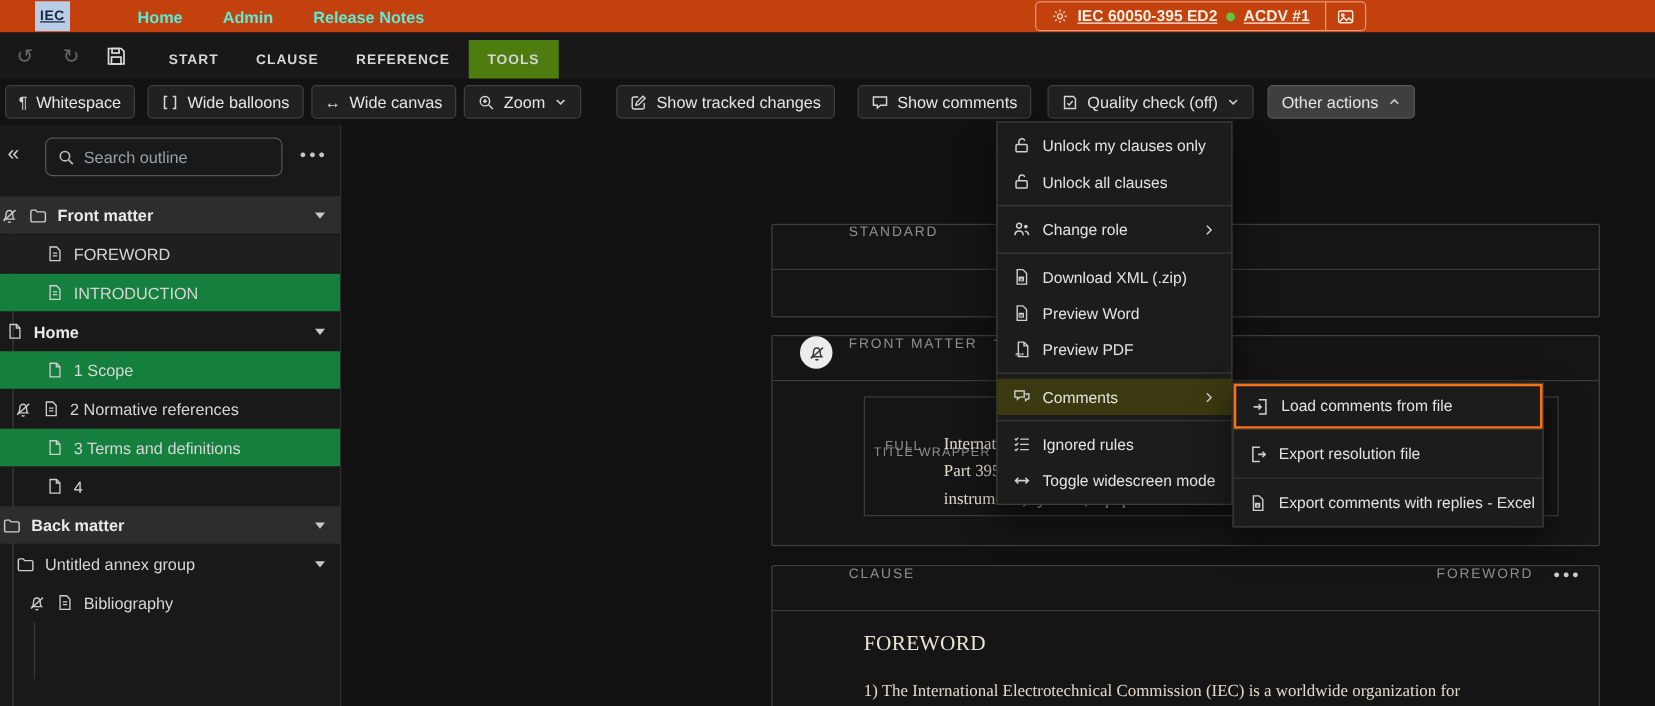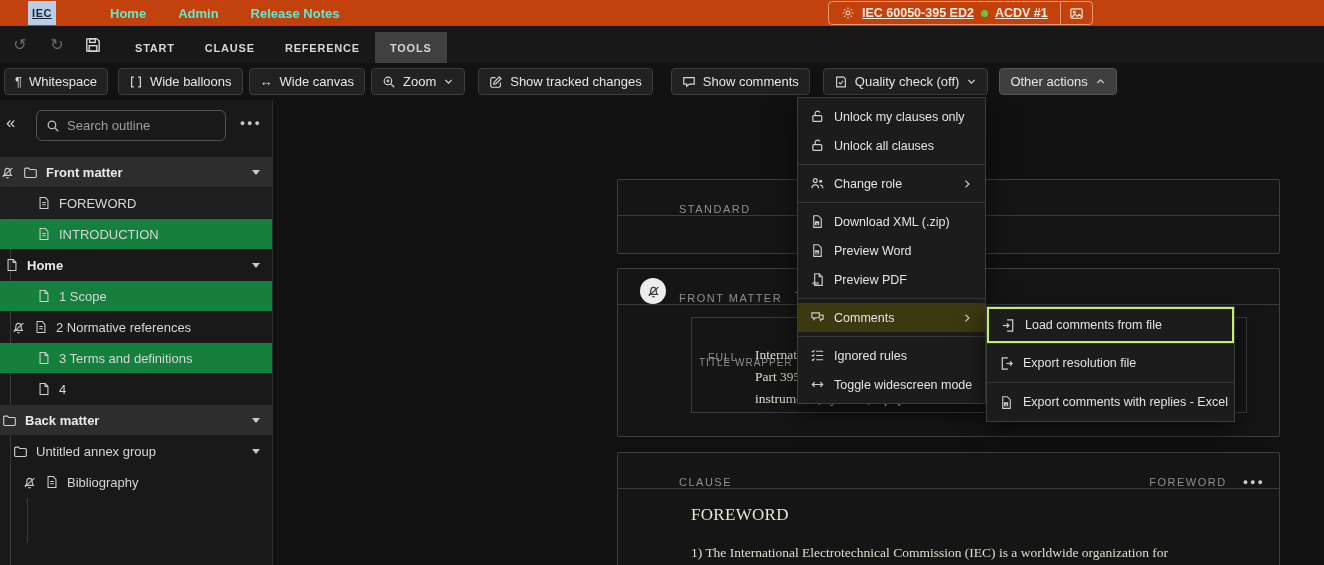--- a/index.html
+++ b/index.html
@@ -27,21 +27,21 @@
   .proj-img { display:flex; align-items:center; justify-content:center; width:32px; height:100%;
               border-left:1px solid rgba(255,226,205,.55); }
 
   
   .ribbon { position:absolute; top:26px; left:0; right:0; height:37px; background:#181818; display:flex; align-items:stretch; }
   .ribbon .hist { display:flex; align-items:center; gap:17px; margin-left:10px; }
   .hist .g { font-size:16px; color:#6a6a6a; width:20px; text-align:center; cursor:pointer; }
   .tabs { display:flex; margin-left:18px; align-items:stretch; }
   .tab { display:flex; align-items:center; padding:0 15px; margin-top:6px; font-size:11px; font-weight:bold;
          letter-spacing:.8px; color:#d6d6d6; cursor:pointer; }
-  .tab.active { background:#404040;text-align:center; }
+  .tab.active { background:#4d7c0f;text-align:center; }
 
   
   .toolbar { position:absolute; top:63px; left:0; right:0; height:37px; background:#121212; display:flex; align-items:center; }
   .btn { display:flex; align-items:center; gap:7px; height:27px; padding:0 10px; background:#212121;
          border:1px solid #3e3e3e; border-radius:4px; color:#e6e6e6; font-size:13px; white-space:nowrap; cursor:pointer; }
   .btn.active { background:#3f3f3f; border-color:#565656; }
   .btn .glyph { font-size:13px; color:#d8d8d8; }
 
   
   .sidebar { position:absolute; top:100px; left:0; width:273px; bottom:0; background:#191919; border-right:1px solid #2d2d2d; }
@@ -62,21 +62,21 @@
   .trow.bold { font-weight:bold; color:#e9e9e9; }
   .trow.hdr { background:#2d2d2d; }
   .trow.hl  { background:#15803d; }
   .trow.faint { background:#1f1f1f; }
   .tri { width:0; height:0; border-left:4.5px solid transparent; border-right:4.5px solid transparent;
          border-top:5.5px solid #c9c9c9; margin-left:auto; margin-right:12px; flex:none; }
   .guide { position:absolute; width:1px; background:#3a3a3a; }
 
   
   .panel { position:absolute; left:343px; width:663px; background:#151515; border:1px solid #3f3f3f; border-radius:2px; }
-  .phead { height:36px; display:flex; align-items:flex-end; border-bottom:1px solid #3a3a3a; }
+  .phead { height:36px; display:flex; align-items:flex-start; border-bottom:1px solid #3a3a3a; }
   .ptype { font-size:11px; letter-spacing:1.5px; color:#8f8f8f; }
   .pnote { font-size:13px; color:#8f8f8f; margin-left:13px; }
   .badge-circle { width:26px; height:26px; border-radius:50%; background:#ececec; display:flex; align-items:center;
                   justify-content:center; margin-left:22px; flex:none; }
   .serif { font-family:"Liberation Serif", serif; color:#e0dacd; }
   .twrap { position:absolute; left:73px; top:48px; width:556px; height:96px; border:1px solid #3c3c3c; }
   .twrap-label { position:absolute; left:7px; top:8px; font-size:10px; letter-spacing:1px; color:#8f8f8f;margin-top:31px; }
   .full-label { position:absolute; left:16px; top:33px; font-size:10.5px; letter-spacing:1px; color:#8f8f8f; }
   .title-lines { position:absolute; left:63px; top:26px; font-size:13.5px; line-height:22px; }
   .clause-head-right { margin-left:auto; display:flex; align-items:center; gap:16px; padding-right:14px; }
@@ -90,21 +90,21 @@
           padding:4px 0; z-index:100; box-shadow:0 10px 24px rgba(0,0,0,.55); }
   .mi { height:29px; display:flex; align-items:center; gap:9px; padding:0 12px; color:#e3e3e3; font-size:12.5px;
         cursor:pointer; white-space:nowrap; }
   .mi.hl { background:#3a3910; }
   .mi .chev-r { margin-left:auto; }
   .mdiv { height:1px; background:#373737; margin:4px 0; }
   .submenu { position:absolute; left:986px; top:306px; width:249px; background:#1c1c1c; border:1px solid #3d3d3d;
              z-index:101; box-shadow:0 10px 24px rgba(0,0,0,.55); }
   .smi { height:38px; display:flex; align-items:center; gap:9px; padding:0 12px; color:#e3e3e3; font-size:12.5px;
          cursor:pointer; white-space:nowrap; }
-  .smi.focused { border:2px solid #bef264; height:36px; }
+  .smi.focused { border:2px solid #f97316; height:36px; }
   .sdiv { height:1px; background:#333333; }
 </style>
 </head>
 <body>
 
 <div class="topbar">
   <div class="logo">IEC</div>
   <div class="topnav">
     <span class="nav-item">Home</span>
     <span class="nav-item">Admin</span>
@@ -166,21 +166,21 @@
   <div class="btn" style="margin-left:6px">
     <svg class="ic" width="14" height="14" viewBox="0 0 16 16" fill="none" stroke="#d8d8d8" stroke-width="1.3">
       <circle cx="6.8" cy="6.8" r="4.3"></circle>
         <path d="M10.1 10.1L14 14M4.9 6.8h3.8M6.8 4.9v3.8"></path>
     </svg>
     <span>Zoom</span>
     <svg class="ic" width="11" height="11" viewBox="0 0 16 16" fill="none" stroke="#cfcfcf" stroke-width="1.8">
         <path d="M3.5 5.8L8 10.3l4.5-4.5"></path>
       </svg>
   </div>
-  <div class="btn" style="margin-left:13px">
+  <div class="btn" style="margin-left:28px">
     <svg class="ic" width="14" height="14" viewBox="0 0 16 16" fill="none" stroke="#d8d8d8" stroke-width="1.3">
       <path d="M7.5 3H3.6A1.6 1.6 0 0 0 2 4.6v7.8A1.6 1.6 0 0 0 3.6 14h7.8A1.6 1.6 0 0 0 13 12.4V8.5"></path>
       <path d="M11.8 2.2l2 2L8 10l-2.6.6L6 8z"></path>
     </svg>
     <span>Show tracked changes</span>
   </div>
   <div class="btn" style="margin-left:18px">
     <svg class="ic" width="14" height="14" viewBox="0 0 16 16" fill="none" stroke="#d8d8d8" stroke-width="1.3">
       <path d="M2 3h12v7.5H8.5L5.5 13v-2.5H2z"></path>
     </svg>

